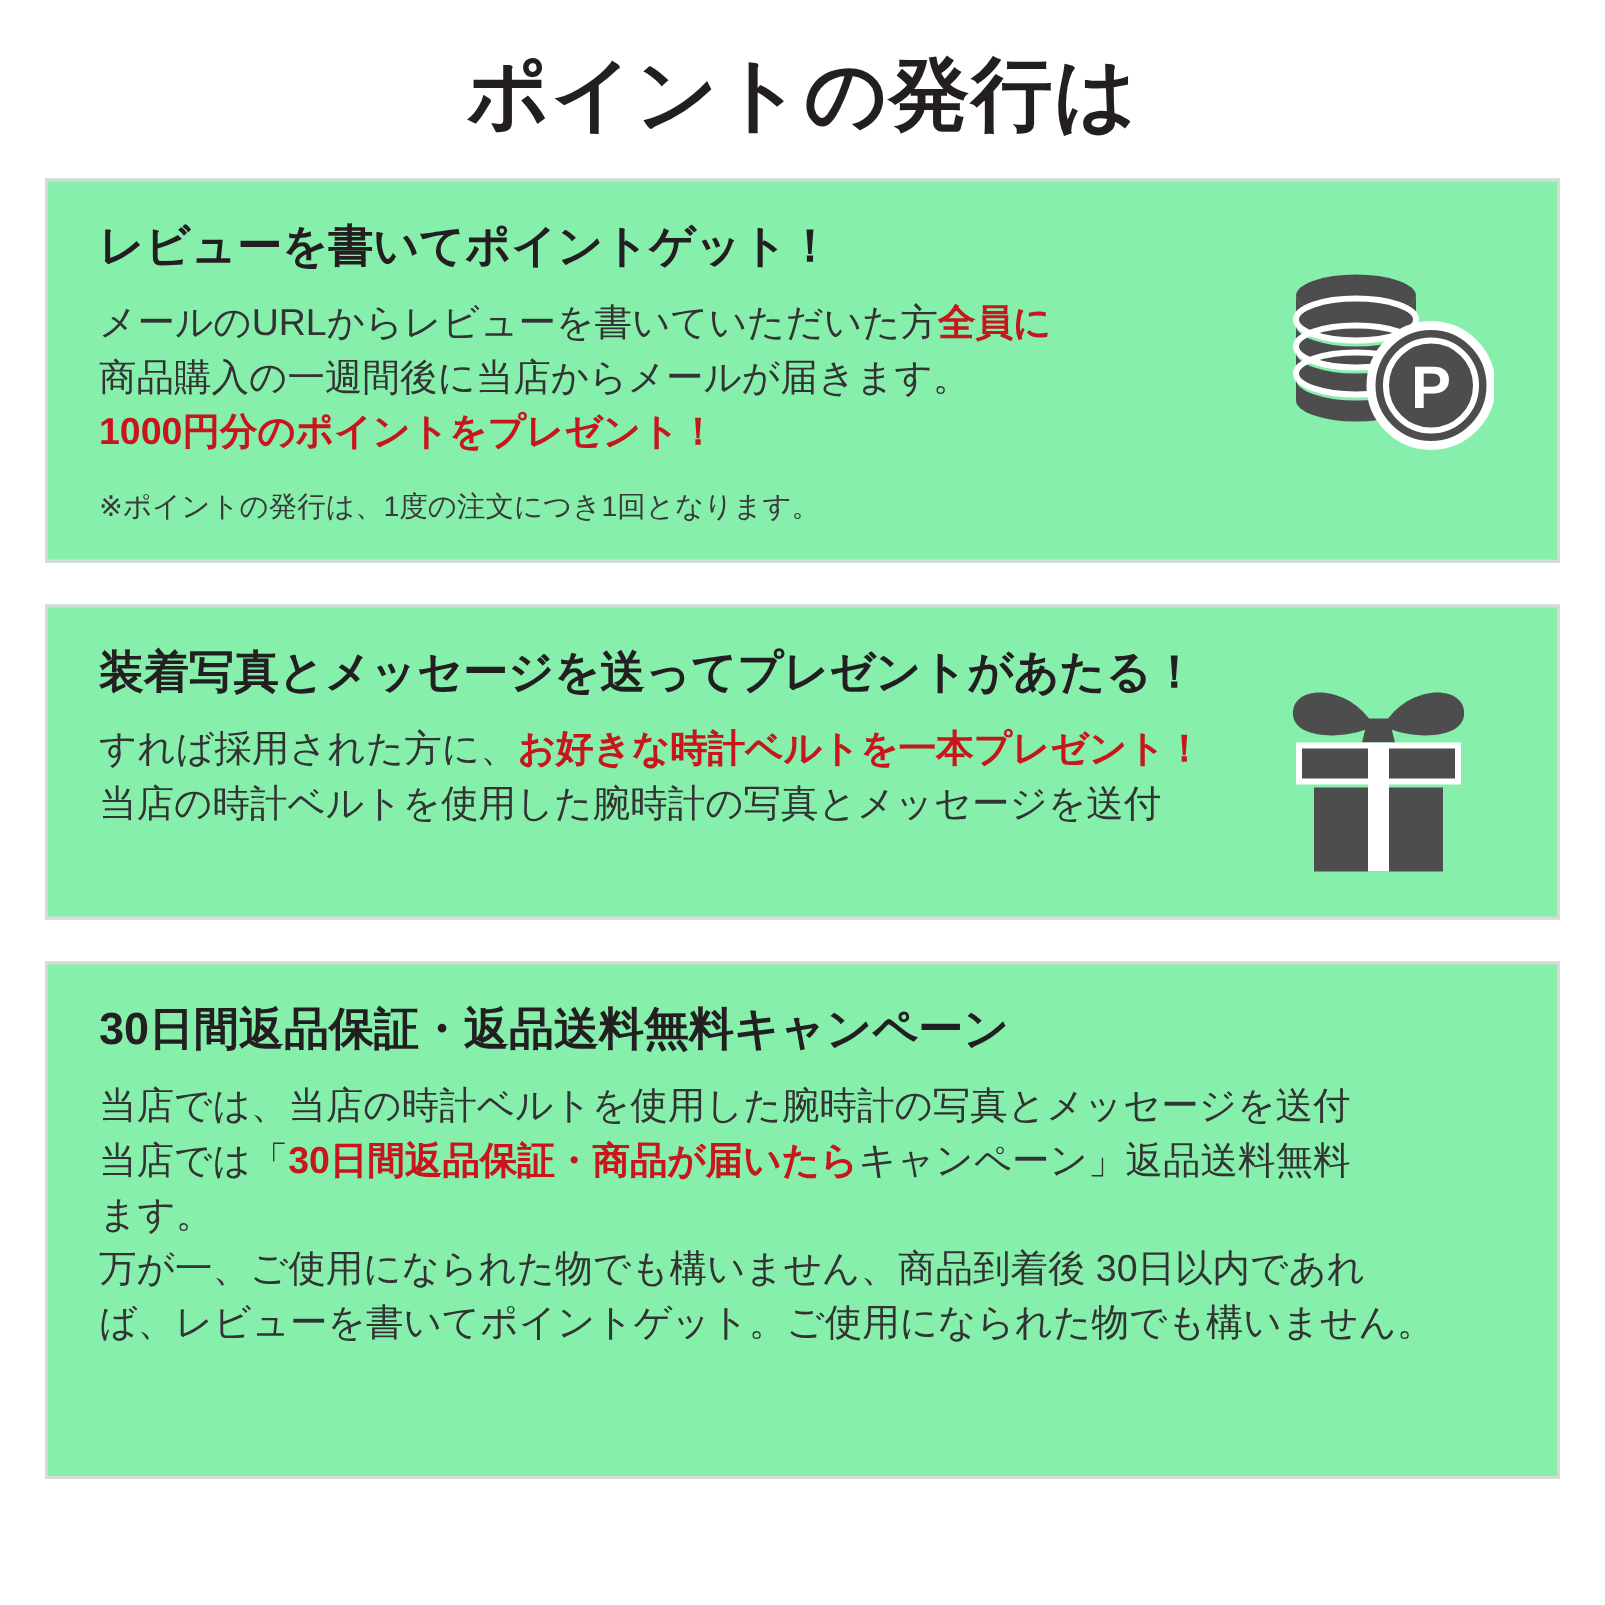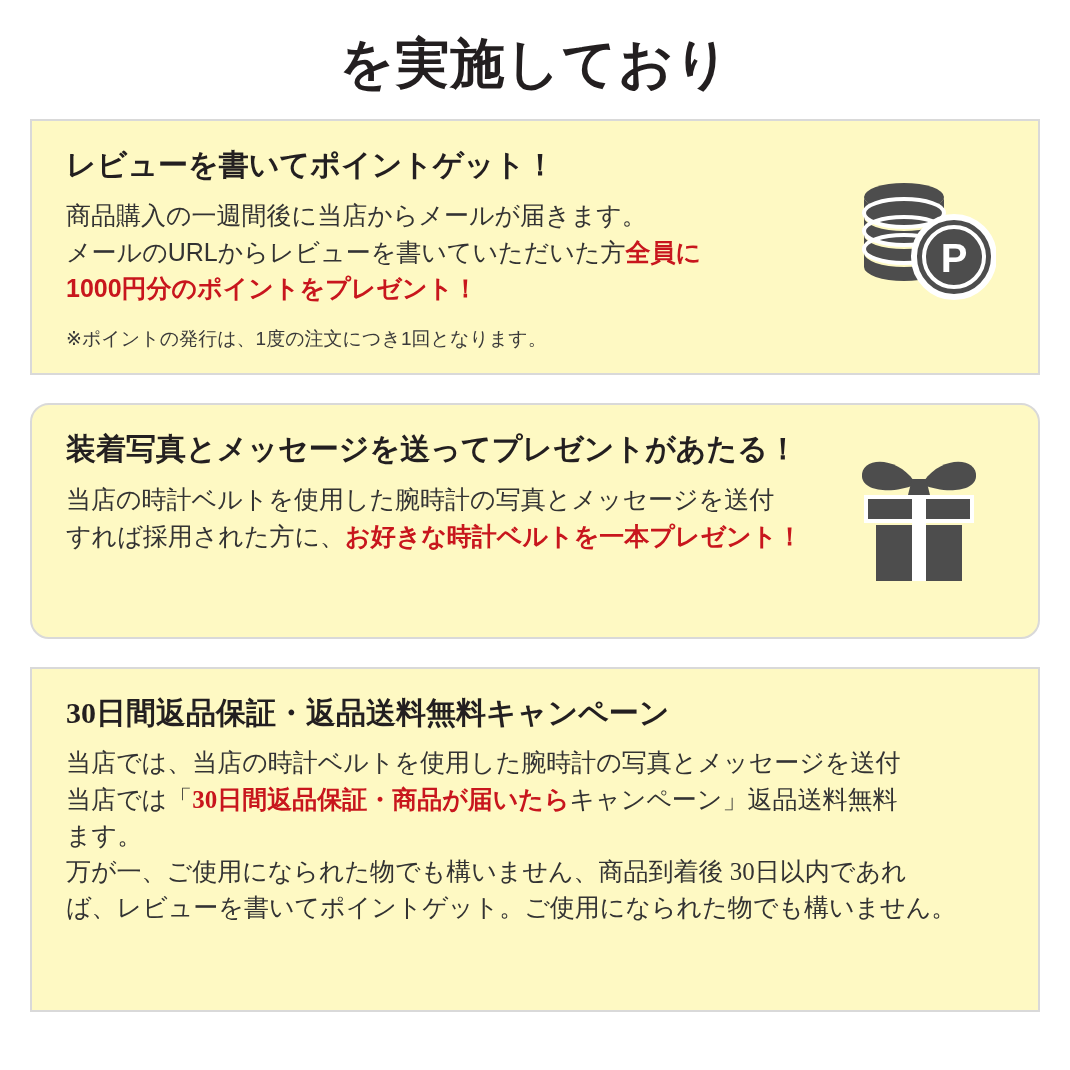--- a/index.html
+++ b/index.html
@@ -27,21 +27,21 @@
     font-weight: bold;
     letter-spacing: 1px;
     color: #231f20;
     margin: 34px 0 26px 0;
     line-height: 1.1;
   }
   .card {
     position: relative;
     margin: 0 30px 28px 30px;
     border: 2px solid #d9d9d9;
-    background: #fef9c3;
+    background: #86efac;
     padding: 26px 34px 22px 34px;
   }
   .card-heading {
     font-size: 30px;
     font-weight: bold;
     color: #231f20;
     margin: 0 0 14px 0;
     line-height: 1.2;
     letter-spacing: 0px;
   }
@@ -56,23 +56,23 @@
     font-size: 19px;
     color: #3a3a3a;
     margin-top: 20px;
     line-height: 1.4;
   }
   .red { color: #c8161d; font-weight: bold; }
 
   
   .card-1 { height: 256px; }
   .card-1 .text-col { width: 790px; }
-  .card-2 { height: 236px; border-radius: 19px; }
+  .card-2 { height: 210px; }
   .card-2 .text-col { width: 810px; }
-  .card-3 { height: 345px; font-family: Liberation Serif, serif; }
+  .card-3 { height: 345px; }
 
   .icon-coins {
     position: absolute;
     right: 42px;
     top: 56px;
     width: 150px;
     height: 130px;
   }
   .icon-gift {
     position: absolute;
@@ -81,28 +81,28 @@
     width: 150px;
     height: 150px;
   }
   svg { display: block; }
 </style>
 </head>
 <body>
 
 <div class="page">
 
-  <h1 class="page-title">を実施しており</h1>
+  <h1 class="page-title">ポイントの発行は</h1>
 
   <section class="card card-1">
     <div class="text-col">
       <h2 class="card-heading">レビューを書いてポイントゲット！</h2>
       <p class="card-body">
+        <span class="line"><span>メールのURLからレビューを書いていただいた方</span><span class="red">全員に</span></span>
         <span class="line">商品購入の一週間後に当店からメールが届きます。</span>
-        <span class="line"><span>メールのURLからレビューを書いていただいた方</span><span class="red">全員に</span></span>
         <span class="line red">1000円分のポイントをプレゼント！</span>
       </p>
       <p class="note">※ポイントの発行は、1度の注文につき1回となります。</p>
     </div>
 
     <span class="icon-coins">
       <svg viewBox="0 0 150 130" width="150" height="130" aria-hidden="true">
         <g fill="#4d4d4d">
 
           <ellipse cx="58" cy="20" rx="40" ry="14"></ellipse>
@@ -120,22 +120,22 @@
           <text x="108" y="95" text-anchor="middle" font-family="Liberation Sans, sans-serif" font-size="40" font-weight="bold" fill="#ffffff">P</text>
         </g>
       </svg>
     </span>
   </section>
 
   <section class="card card-2">
     <div class="text-col">
       <h2 class="card-heading">装着写真とメッセージを送ってプレゼントがあたる！</h2>
       <p class="card-body">
+        <span class="line"><span>すれば採用された方に、</span><span class="red">お好きな時計ベルトを一本プレゼント！</span></span>
         <span class="line">当店の時計ベルトを使用した腕時計の写真とメッセージを送付</span>
-        <span class="line"><span>すれば採用された方に、</span><span class="red">お好きな時計ベルトを一本プレゼント！</span></span>
       </p>
     </div>
 
     <span class="icon-gift">
       <svg viewBox="0 0 150 150" width="150" height="150" aria-hidden="true">
         <g fill="#4d4d4d">
 
           <path d="M70 42 C52 16 16 18 18 38 C20 54 52 54 70 46 Z"></path>
           <path d="M80 42 C98 16 134 18 132 38 C130 54 98 54 80 46 Z"></path>
           <path d="M68 40 h14 l4 16 h-22 z"></path>

